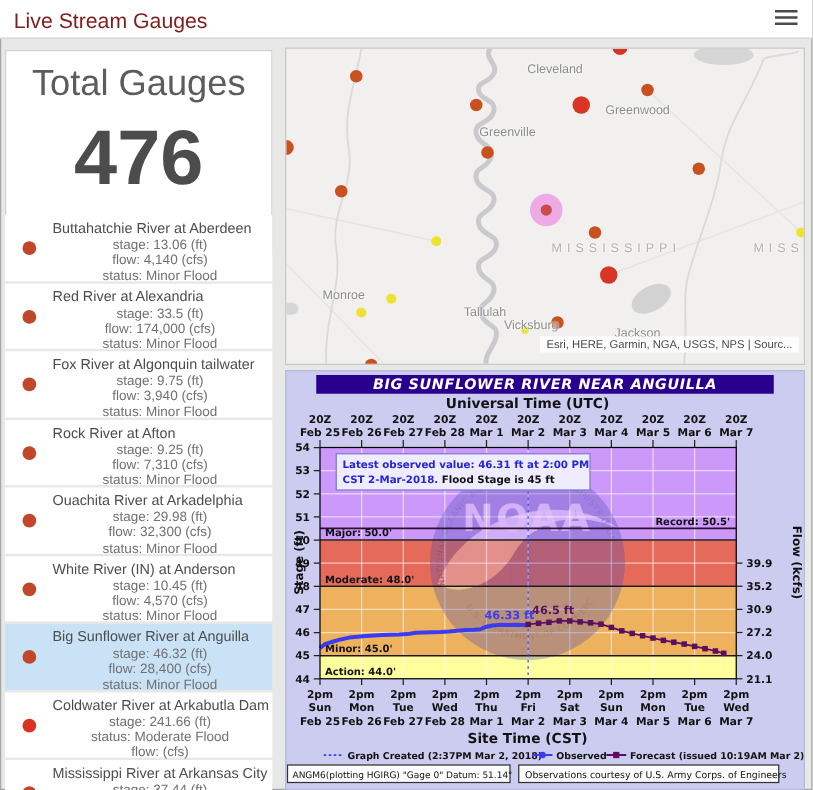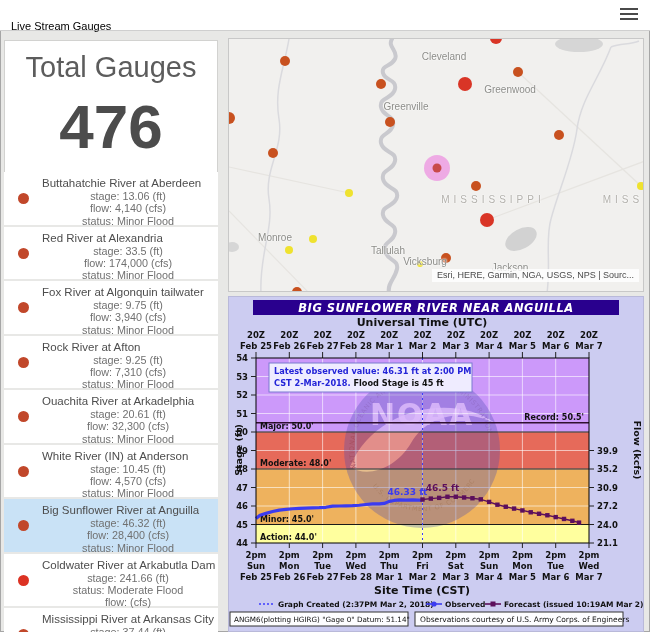--- a/index.html
+++ b/index.html
@@ -2,21 +2,21 @@
 <html><head>
 <meta charset="utf-8">
 <style>
   * { margin:0; padding:0; box-sizing:border-box; }
   html,body { width:650px; height:632px; }
   body { font-family:"Liberation Sans", sans-serif; background:#e8e8e6; overflow:hidden; }
   #app { position:relative; width:650px; height:632px; background:#e8e8e6; box-shadow:inset 0 0 0 1px #a6a6a6; overflow:hidden; }
 
   
   #header { position:absolute; left:0; top:0; width:650px; height:31px; background:#fff; border-bottom:1px solid #cfcfcf; }
-  #header .title { position:absolute; left:11px; top:20px; font-size:11px; color:#000000; }
+  #header .title { position:absolute; left:11px; top:7px; font-size:17px; color:#7f1d1d; }
   #menu-btn { position:absolute; right:12px; top:8px; width:18px; height:14px; cursor:pointer; }
   #menu-btn span { display:block; height:2px; background:#4a4a4a; margin-bottom:3px; }
 
   
   #total-card { position:absolute; left:4px; top:40px; width:214px; height:163px; background:#fff; border:1px solid #d2d2d0; text-align:center; }
   #total-card .lbl { margin-top:10px; font-size:29px; color:#5c5c5c; }
   #total-card .val { margin-top:12px; font-size:62px; font-weight:bold; color:#4c4c4c; line-height:1; }
 
   #gauge-list { position:absolute; left:4px; top:172px; width:214px; height:460px; overflow:hidden; }
   .g-item { position:relative; height:52.5px; margin-bottom:2px; background:#fff; padding:5px 4px 0 38px; cursor:pointer; }
@@ -80,21 +80,21 @@
       <div class="g-item">
         <span class="dot" style="background: rgb(193, 71, 42);"></span>
         <div class="t">Rock River at Afton</div>
         <div class="d">stage: 9.25 (ft)</div>
         <div class="d">flow: 7,310 (cfs)</div>
         <div class="d">status: Minor Flood</div>
       </div>
       <div class="g-item">
         <span class="dot" style="background: rgb(193, 71, 42);"></span>
         <div class="t">Ouachita River at Arkadelphia</div>
-        <div class="d">stage: 20.61 (ft)</div>
+        <div class="d">stage: 29.98 (ft)</div>
         <div class="d">flow: 32,300 (cfs)</div>
         <div class="d">status: Minor Flood</div>
       </div>
       <div class="g-item">
         <span class="dot" style="background: rgb(193, 71, 42);"></span>
         <div class="t">White River (IN) at Anderson</div>
         <div class="d">stage: 10.45 (ft)</div>
         <div class="d">flow: 4,570 (cfs)</div>
         <div class="d">status: Minor Flood</div>
       </div>

